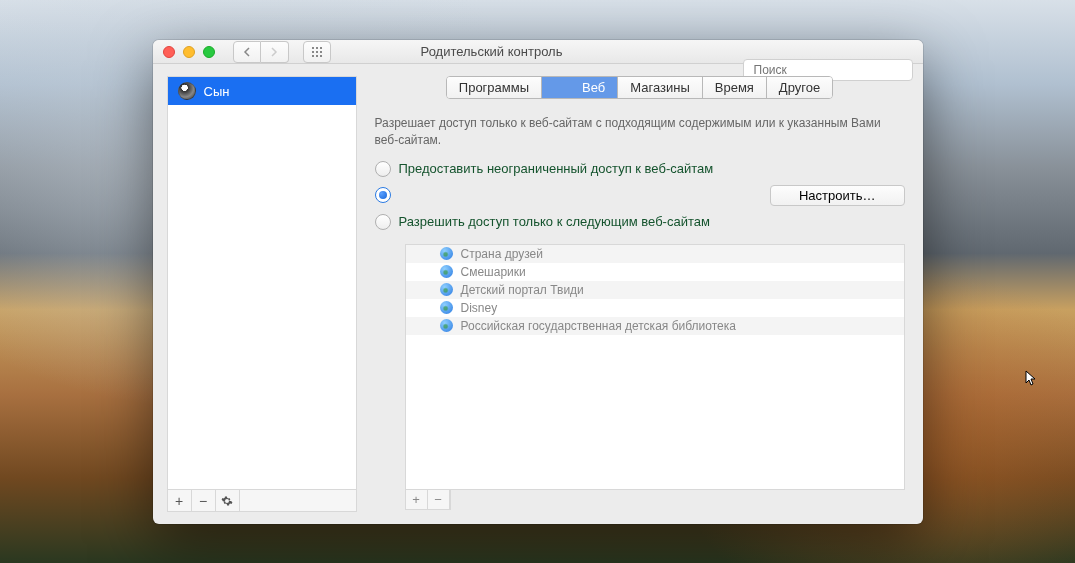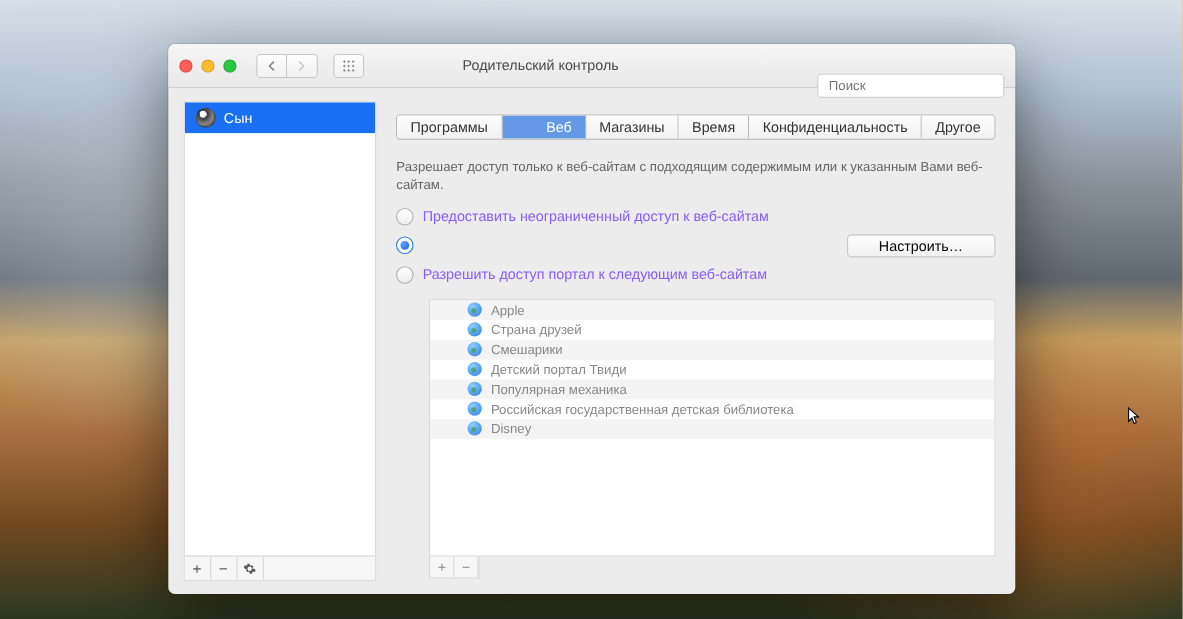--- a/index.html
+++ b/index.html
@@ -26,21 +26,21 @@
 .window {
   position: relative;
   width: 770px;
   margin-top: 40px;
   background: #ececec;
   border-radius: 6px;
   box-shadow: 0 20px 60px rgba(0,0,0,0.5), 0 0 0 1px rgba(0,0,0,0.1);
   overflow: hidden;
 }
 .titlebar {
-  height: 40px;
+  height: 24px;
   background: linear-gradient(#f6f6f6, #e8e8e8);
   border-bottom: 1px solid #d0d0d0;
   display: flex;
   align-items: center;
   padding: 0 10px;
   gap: 8px;
 }
 .traffic { display: flex; gap: 8px; }
 .tl { width: 12px; height: 12px; border-radius: 50%; }
 .tl.red { background: #ff5f57; border: 0.5px solid #e0443e; }
@@ -119,21 +119,21 @@
   font-size: 14px; color: #555;
 }
 .foot-spacer { flex: 1; }
 .content { flex: 1; padding: 12px 18px 14px 18px; display:flex; flex-direction:column; }
 .tabs {
   display: flex;
   border: 1px solid #b8b8b8;
   border-radius: 4px;
   overflow: hidden;
   width: fit-content;
-  margin: 12px auto 16px;
+  margin: 0 auto 16px;
   background: #fff;
 }
 .tab {
   padding: 3px 12px;
   font-size: 13px;
   border-right: 1px solid #b8b8b8;
   background: linear-gradient(#fdfdfd,#f1f1f1);
   color: #333;
 }
 .tab:last-child { border-right: none; }
@@ -146,21 +146,21 @@
   border: 1px solid #b0b0b0;
   background: linear-gradient(#fff,#eee);
   display: flex; align-items: center; justify-content: center;
   flex-shrink: 0;
 }
 .radio.checked { border-color: #2a7ae2; background: #fff; }
 .radio.checked::after {
   content: ""; width: 8px; height: 8px; border-radius: 50%;
   background: radial-gradient(circle at 30% 30%, #5aa0ff, #1766d8);
 }
-.radio-label { font-size: 13px; color: #8b5cf6; }
+.radio-label { font-size: 13px; color: #14532d; }
 .configure-btn {
   margin-left: auto;
   padding: 2px 28px;
   font-size: 13px;
   background: linear-gradient(#fdfdfd,#f1f1f1);
   border: 1px solid #c8c8c8;
   border-radius: 4px;
 }
 .site-list-wrap {
   flex:1;
@@ -269,68 +269,59 @@
         <div class="foot-spacer"></div>
       </div>
     </div>
 
     <div class="content">
       <div class="tabs">
         <div class="tab">Программы</div>
         <div class="tab active">Веб</div>
         <div class="tab">Магазины</div>
         <div class="tab">Время</div>
-        <div class="tab">Конфиденциальность</div>
         <div class="tab">Другое</div>
       </div>
 
       <div class="help-text">Разрешает доступ только к веб-сайтам с подходящим содержимым или к указанным Вами веб-сайтам.</div>
 
       <div class="radio-row">
         <div class="radio"></div>
         <span class="radio-label">Предоставить неограниченный доступ к веб-сайтам</span>
       </div>
       <div class="radio-row">
         <div class="radio checked"></div>
         <button class="configure-btn">Настроить…</button>
       </div>
       <div class="radio-row">
         <div class="radio"></div>
-        <span class="radio-label">Разрешить доступ портал к следующим веб-сайтам</span>
+        <span class="radio-label">Разрешить доступ только к следующим веб-сайтам</span>
       </div>
 
       <div class="site-list-wrap">
         <div class="site-list">
           <div class="site-row">
               <div class="globe"></div>
-              <span>Apple</span>
-            </div>
-          <div class="site-row">
-              <div class="globe"></div>
               <span>Страна друзей</span>
             </div>
           <div class="site-row">
               <div class="globe"></div>
               <span>Смешарики</span>
             </div>
           <div class="site-row">
               <div class="globe"></div>
               <span>Детский портал Твиди</span>
             </div>
           <div class="site-row">
               <div class="globe"></div>
-              <span>Популярная механика</span>
+              <span>Disney</span>
             </div>
           <div class="site-row">
               <div class="globe"></div>
               <span>Российская государственная детская библиотека</span>
-            </div>
-          <div class="site-row">
-              <div class="globe"></div>
-              <span>Disney</span>
             </div>
         </div>
         <div class="list-footer">
           <div class="list-foot-btn">+</div>
           <div class="list-foot-btn">−</div>
         </div>
       </div>
     </div>
   </div>
 </div>

